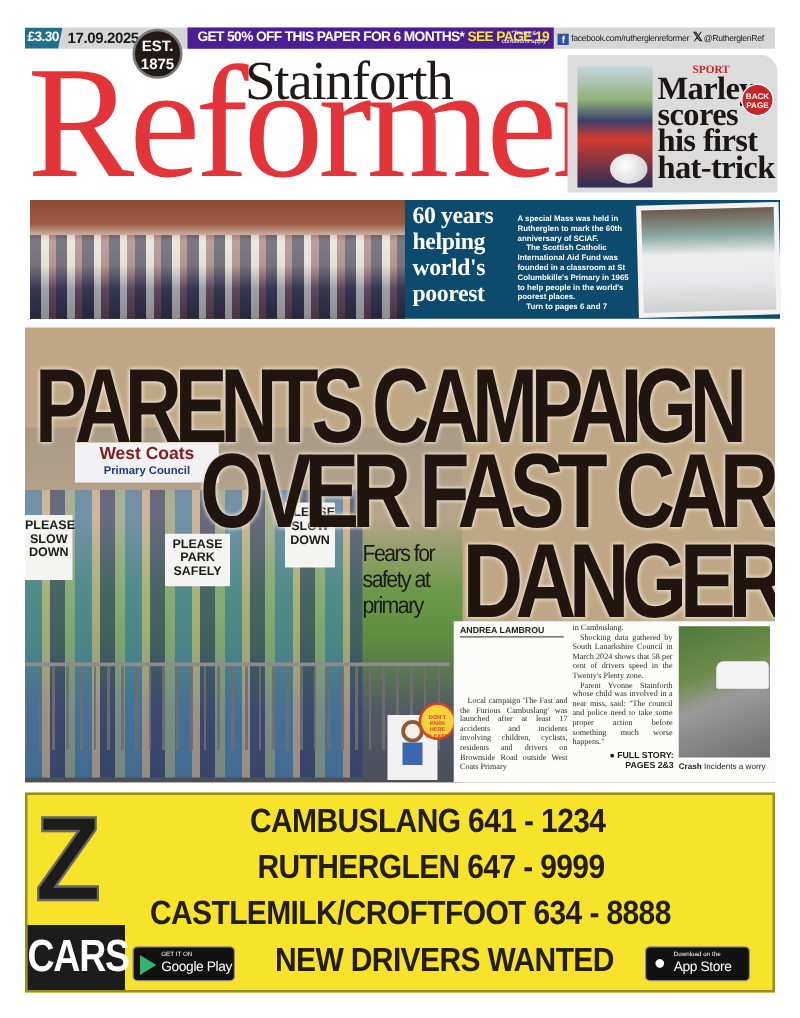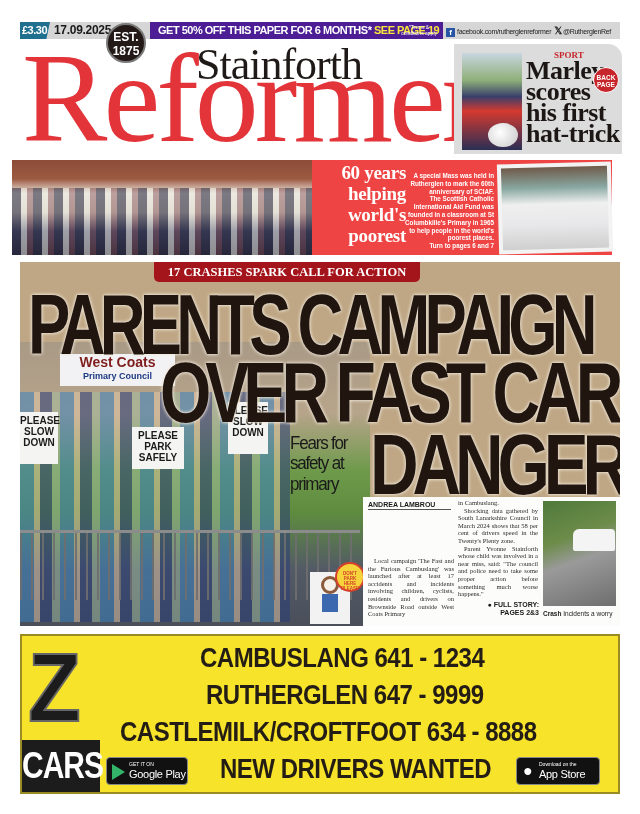--- a/index.html
+++ b/index.html
@@ -29,21 +29,21 @@
   
   .sport { position: absolute; left: 454px; top: 44px; width: 168px; height: 110px; background: #dcdcdc; border-radius: 0 14px 0 0; }
   .sport-photo { position: absolute; left: 8px; top: 9px; width: 60px; height: 97px; background: linear-gradient(180deg,#c8d6e0 0%,#8fb07a 28%,#3a3f6b 45%,#d43a2f 60%,#2a2e55 100%); }
   .ball { position: absolute; left: 26px; top: 70px; width: 30px; height: 24px; border-radius: 50%; background: radial-gradient(circle at 40% 40%, #ffffff, #c7c7c7); }
   .sport-tag { position: absolute; left: 72px; top: 6px; color: #c6252b; font: bold 9px "Liberation Serif", serif; margin-left: 28px; }
   .sport-head { position: absolute; left: 72px; top: 16px; width: 94px; color: #1c1714; font: bold 26px "Liberation Serif", serif; line-height: 21px; letter-spacing: -0.5px; }
   .backpage { position: absolute; left: 139px; top: 23px; width: 26px; height: 26px; border-radius: 50%; background: #c6252b; color: #fff;
               font: bold 6.5px "Liberation Sans", sans-serif; text-align: center; line-height: 7px; padding-top: 6px; border: 1px solid #fff; }
 
   
-  .sciaf { position: absolute; left: 12px; top: 160px; width: 600px; height: 95px; background: #ef4444; text-align: right; }
+  .sciaf { position: absolute; left: 24px; top: 160px; width: 600px; height: 95px; background: #0c4a6e; }
   .sciaf-photo { position: absolute; left: 0; top: 0; width: 300px; height: 95px;
                  background: linear-gradient(180deg,#8b4c38 0%,#9d5a42 20%,#e7e3da 35%,#d9d2c6 55%,#4b4e6a 75%,#2b2b3a 100%); }
   .sciaf-crowd { position: absolute; left: 0; top: 28px; width: 300px; height: 67px;
                  background: repeating-linear-gradient(90deg, rgba(35,35,60,0.55) 0 9px, rgba(240,238,230,0.5) 9px 15px, rgba(120,60,70,0.4) 15px 21px); }
   .sciaf-head { position: absolute; left: 306px; top: 2px; width: 88px; color: #fff; font: bold 19px "Liberation Serif", serif; line-height: 21px; letter-spacing: -0.3px; }
   .sciaf-body { position: absolute; left: 390px; top: 12px; width: 92px; color: #fff; font: bold 6.3px "Liberation Sans", sans-serif; line-height: 7.8px; }
   .sciaf-body p { text-indent: 0; }
   .sciaf-body p.ind { text-indent: 7px; }
   .sciaf-photo2 { position: absolute; left: 486px; top: 3px; width: 114px; height: 90px; background: #f3f3f3; padding: 4px;
                   transform: rotate(-1.5deg); }
@@ -166,21 +166,20 @@
   <div class="kids"></div>
   <div class="railing"></div>
   <div class="school-sign">
     <div class="s1">West Coats</div>
     <div class="s2">Primary Council</div>
   </div>
   <div class="placard" style="left:0;top:150px;width:38px;height:52px;">PLEASE SLOW DOWN</div>
   <div class="placard" style="left:112px;top:165px;width:52px;height:42px;">PLEASE PARK SAFELY</div>
   <div class="placard" style="left:208px;top:140px;width:40px;height:52px;">PLEASE SLOW DOWN</div>
 
-  <div class="kicker">17 CRASHES SPARK CALL FOR ACTION</div>
   <div class="headline h1">PARENTS CAMPAIGN</div>
   <div class="headline h2">OVER FAST CAR</div>
   <div class="headline h3">DANGER</div>
   <div class="fears" style="width:74px;">Fears for safety at primary</div>
 
   <div class="cartoon">
     <div class="head"></div>
     <div class="body"></div>
   </div>
   <div class="lollipop">DON'T PARK HERE PLEASE</div>

